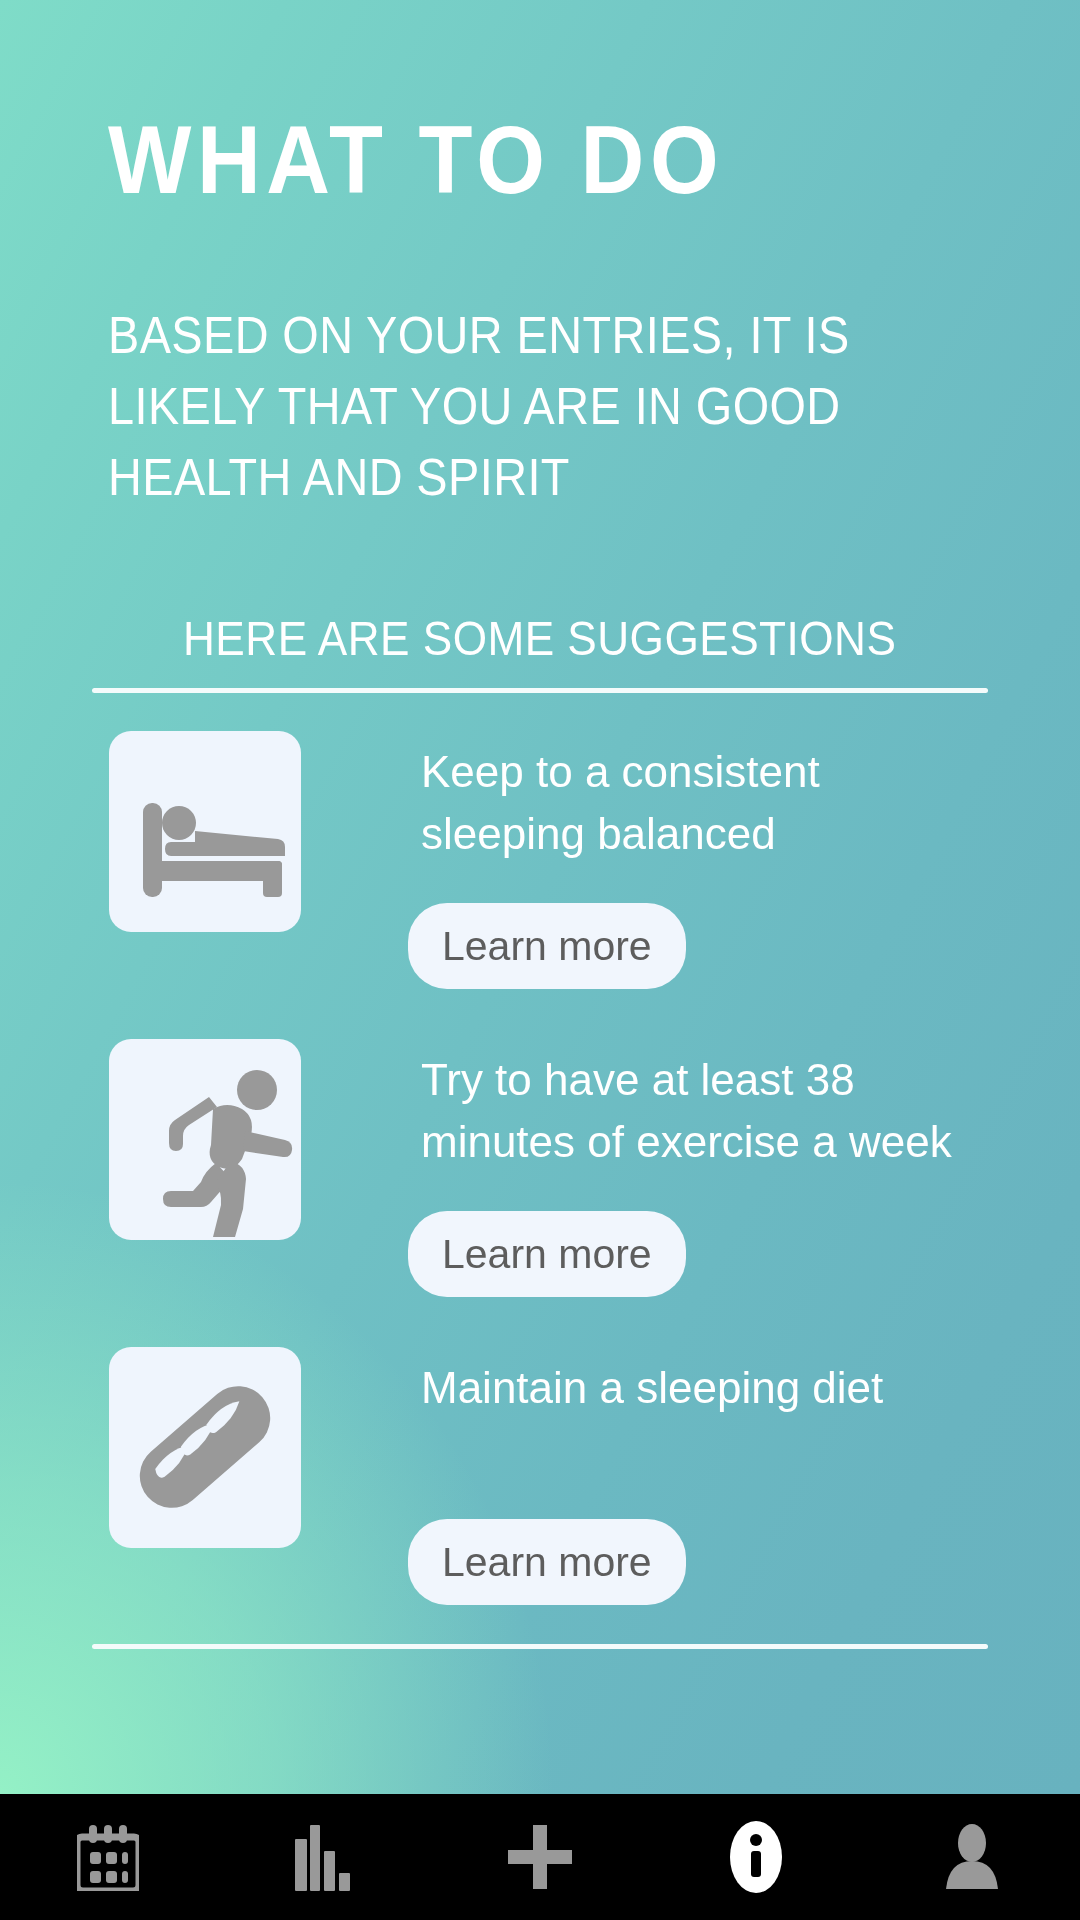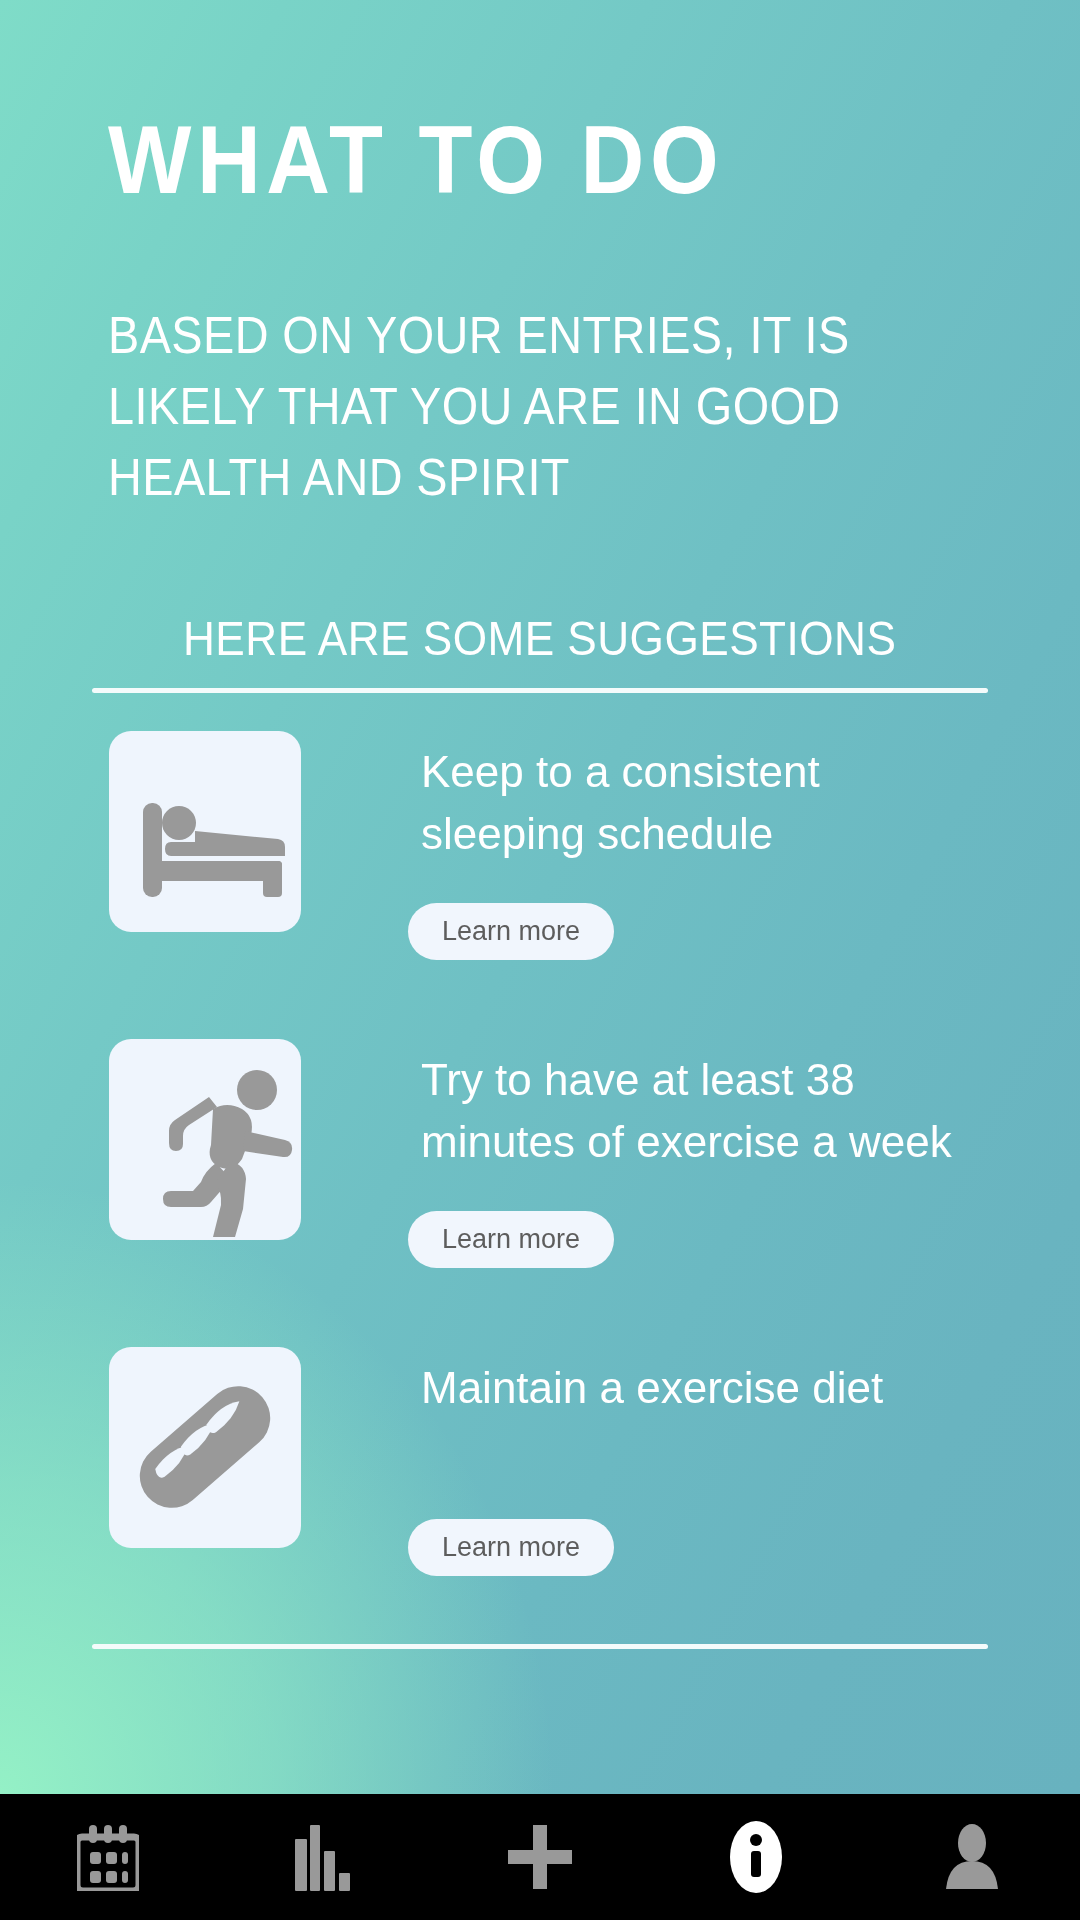--- a/index.html
+++ b/index.html
@@ -147,31 +147,31 @@
     font-size: 44px;
     line-height: 62px;
     font-weight: 400;
     color: #ffffff;
   }
 
   .learn-more {
     position: absolute;
     left: 408px;
     top: 172px;
-    height: 57px;
+    height: 86px;
     padding: 0 34px;
     display: flex;
     align-items: center;
     justify-content: center;
     background: #f1f6fd;
     color: #5d5d5d;
     border: none;
     border-radius: 39px;
     font-family: "Liberation Sans", sans-serif;
-    font-size: 27px;
+    font-size: 41px;
     letter-spacing: 0px;
     cursor: pointer;
     white-space: nowrap;
   }
 
   
   .bottom-nav {
     position: absolute;
     left: 0;
     bottom: 0;
@@ -218,21 +218,21 @@
             <rect x="34" y="130" width="139" height="20" rx="4"></rect>
 
             <rect x="154" y="130" width="19" height="36" rx="4"></rect>
 
             <circle cx="70" cy="92" r="17"></circle>
 
             <path d="M86 100 L169 108 Q176 109 176 116 L176 125 L62 125 Q56 125 56 118 Q56 111 62 111 L86 111 Z"></path>
           </g>
         </svg>
       </div>
-      <div class="sugg-text">Keep to a consistent sleeping schedule</div>
+      <div class="sugg-text">Keep to a consistent sleeping balanced</div>
       <button class="learn-more">Learn more</button>
     </div>
 
     <div class="suggestion s1">
       <div class="sugg-icon-card">
         <svg viewBox="0 0 192 201">
           <g fill="#999999">
 
             <circle cx="148" cy="51" r="20"></circle>
 
@@ -260,21 +260,21 @@
             <rect x="20" y="68" width="152" height="64" rx="32" fill="#999999"></rect>
 
             <g fill="#eff5fd">
               <path d="M44 84 Q68 78 84 88 Q68 98 46 96 Q38 94 44 84 Z"></path>
               <path d="M78 84 Q102 78 118 88 Q102 98 80 96 Q72 94 78 84 Z"></path>
               <path d="M112 84 Q136 78 152 88 Q136 98 114 96 Q106 94 112 84 Z"></path>
             </g>
           </g>
         </svg>
       </div>
-      <div class="sugg-text">Maintain a exercise diet</div>
+      <div class="sugg-text">Maintain a sleeping diet</div>
       <button class="learn-more">Learn more</button>
     </div>
 
     <div class="rule rule-bottom"></div>
 
   </div>
 
   <div class="bottom-nav">
 
     <div class="nav-item">

